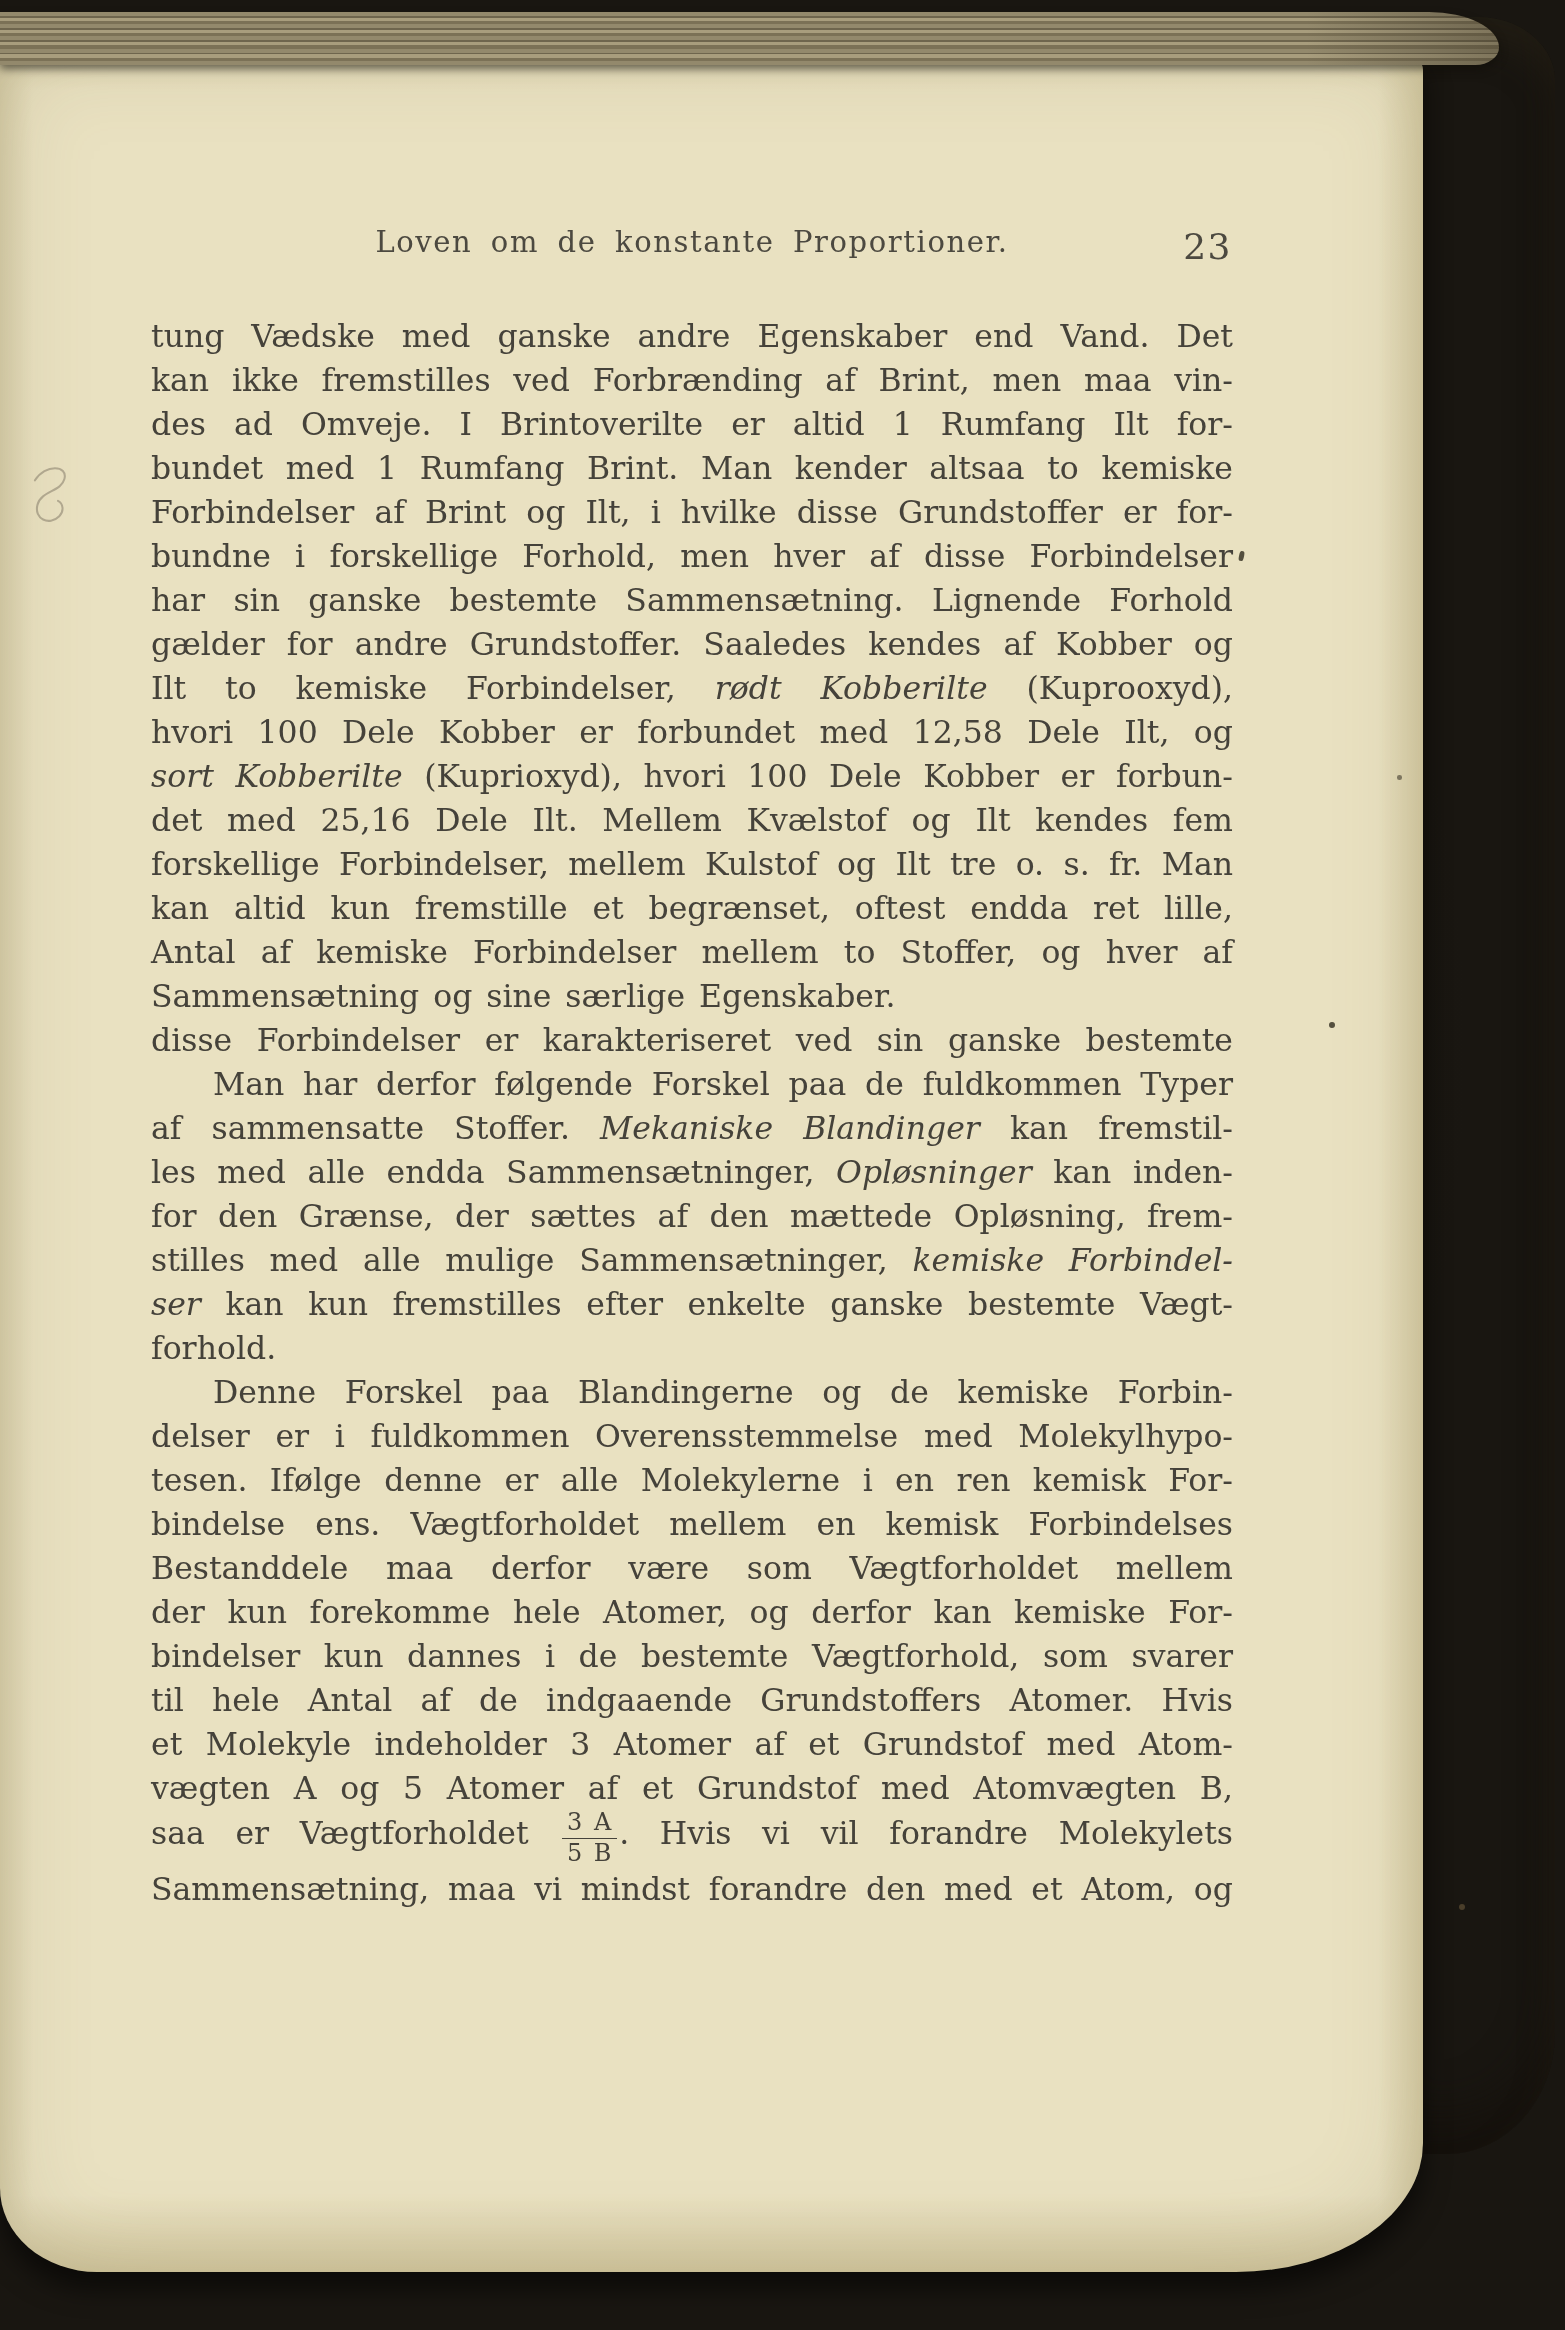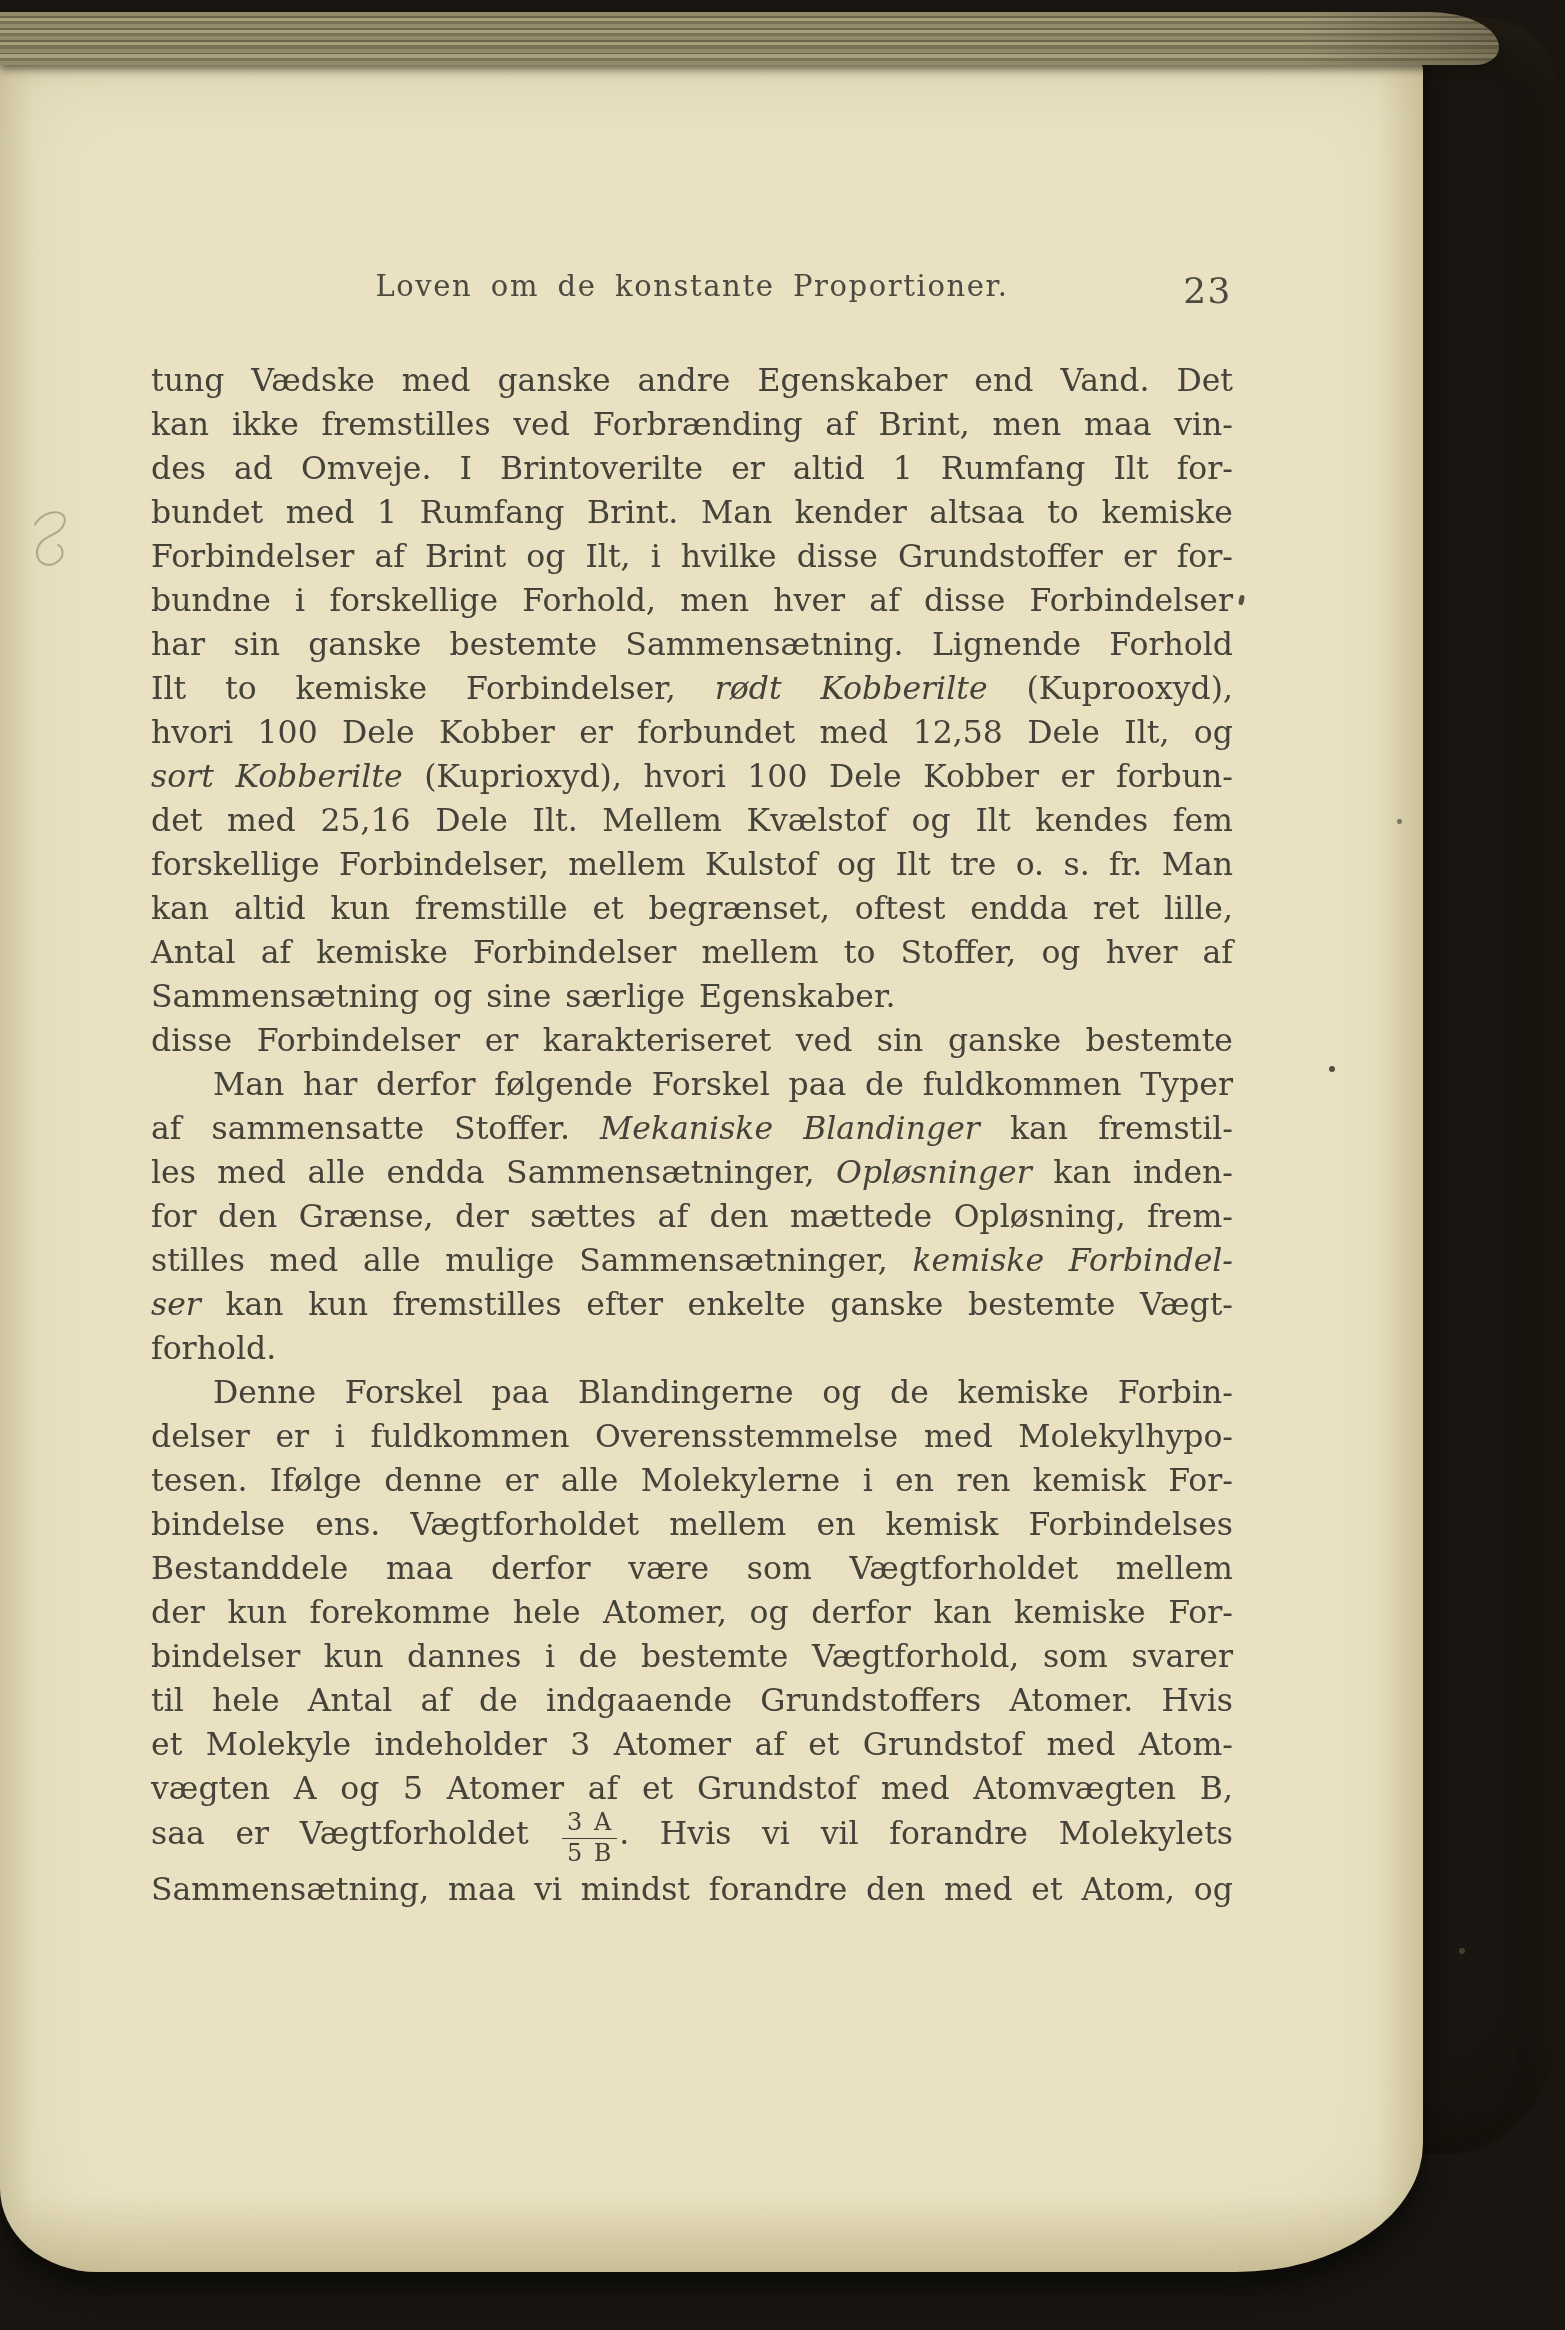--- a/index.html
+++ b/index.html
@@ -53,21 +53,21 @@
       linear-gradient(0deg, #d2c79f 0px, rgba(210,199,159,0) 77px),
       #e9e1c1;
     border-radius:2.6px 22px 187px 97px / 2.6px 19.3px 129px 84px;
     box-shadow:
       inset 0 0 90px rgba(125,108,70,.22),
       0 16.7px 26px rgba(0,0,0,.55);
     z-index:2;
   }
 
   
-  .content{position:absolute;inset:0;z-index:4;color:#45423a;margin-top:44px;}
+  .content{position:absolute;inset:0;z-index:4;color:#45423a;}
 
   .running-head{position:absolute;left:151px;top:225px;width:1082px;}
   .running-title{
     display:block;text-align:center;
     font-size:29px;letter-spacing:1.6px;word-spacing:7.7px;
     color:#4c4940;
   }
   .running-pagenum{
     position:absolute;right:1.3px;top:1.3px;
     font-size:36px;color:#4c4940;letter-spacing:1.3px;
@@ -119,20 +119,21 @@
     </div>
 
     <div class="text-block">
         <div class="line just"><span>tung Vædske med ganske andre Egenskaber end Vand. Det</span></div>
         <div class="line just"><span>kan ikke fremstilles ved Forbrænding af Brint, men maa vin-</span></div>
         <div class="line just"><span>des ad Omveje. I Brintoverilte er altid 1 Rumfang Ilt for-</span></div>
         <div class="line just"><span>bundet med 1 Rumfang Brint. Man kender altsaa to kemiske</span></div>
         <div class="line just"><span>Forbindelser af Brint og Ilt, i hvilke disse Grundstoffer er for-</span></div>
         <div class="line just"><span>bundne i forskellige Forhold, men hver af disse Forbindelser</span></div>
         <div class="line just"><span>har sin ganske bestemte Sammensætning. Lignende Forhold</span></div>
+        <div class="line just"><span>gælder for andre Grundstoffer. Saaledes kendes af Kobber og</span></div>
         <div class="line just"><span>Ilt to kemiske Forbindelser, </span><span class="it">rødt Kobberilte</span><span> (Kuprooxyd),</span></div>
         <div class="line just"><span>hvori 100 Dele Kobber er forbundet med 12,58 Dele Ilt, og</span></div>
         <div class="line just"><span class="it">sort Kobberilte</span><span> (Kuprioxyd), hvori 100 Dele Kobber er forbun-</span></div>
         <div class="line just"><span>det med 25,16 Dele Ilt. Mellem Kvælstof og Ilt kendes fem</span></div>
         <div class="line just"><span>forskellige Forbindelser, mellem Kulstof og Ilt tre o. s. fr. Man</span></div>
         <div class="line just"><span>kan altid kun fremstille et begrænset, oftest endda ret lille,</span></div>
         <div class="line just"><span>Antal af kemiske Forbindelser mellem to Stoffer, og hver af</span></div>
         <div class="line"><span>Sammensætning og sine særlige Egenskaber.</span></div>
         <div class="line just"><span>disse Forbindelser er karakteriseret ved sin ganske bestemte</span></div>
         <div class="line just ind"><span>Man har derfor følgende Forskel paa de fuldkommen Typer</span></div>

